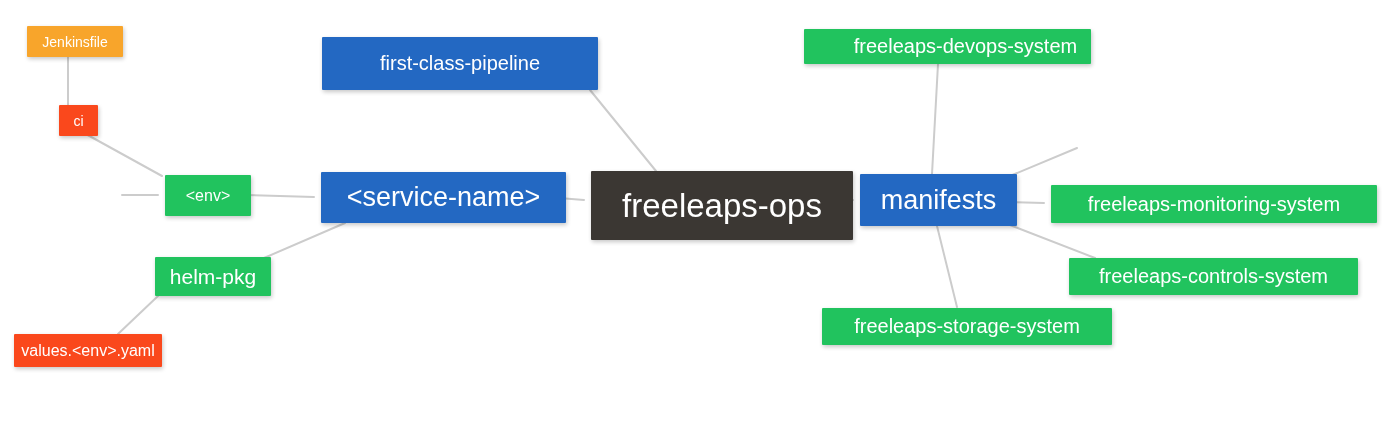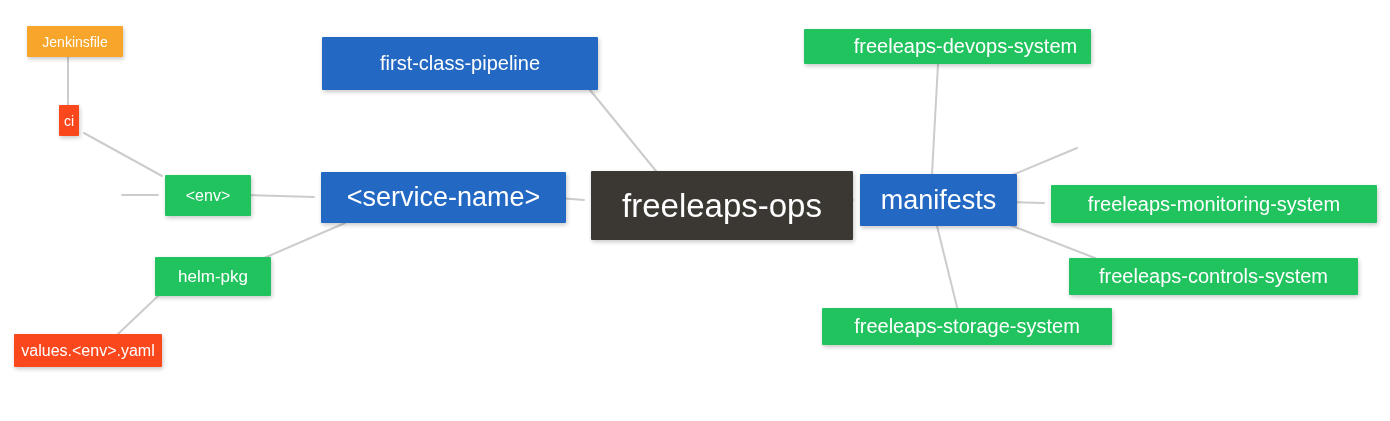--- a/index.html
+++ b/index.html
@@ -18,24 +18,24 @@
     color:var(--text);border-radius:1px;white-space:nowrap;
     box-shadow:1px 2px 4px rgba(0,0,0,.22);cursor:pointer;box-sizing:border-box;margin-left:7px;
   }
   .c-blue{background:var(--blue);}
   .c-green{background:var(--green);}
   .c-red{background:var(--red);}
   .c-orange{background:var(--orange);}
   .c-dark{background:var(--dark);}
 
   #n-jenkinsfile{left:20px;top:26px;width:96px;height:31px;font-size:14px;}
-  #n-ci{left:52px;top:105px;width:20px;height:31px;font-size:14px;}
+  #n-ci{left:52px;top:105px;width:39px;height:31px;font-size:14px;}
   #n-argo-app{left:30px;top:178px;width:92px;height:34px;font-size:16px;}
   #n-env{left:158px;top:175px;width:86px;height:41px;font-size:16px;}
-  #n-helm-pkg{left:148px;top:257px;width:116px;height:39px;font-size:17px;}
+  #n-helm-pkg{left:148px;top:257px;width:116px;height:39px;font-size:21px;}
   #n-values{left:7px;top:334px;width:148px;height:33px;font-size:16px;}
   #n-first-class-pipeline{left:315px;top:37px;width:276px;height:53px;font-size:20px;}
   #n-service-name{left:314px;top:172px;width:245px;height:51px;font-size:27px;}
   #n-root{left:584px;top:171px;width:262px;height:69px;font-size:33px;}
   #n-manifests{left:853px;top:174px;width:157px;height:52px;font-size:27px;}
   #n-devops{left:797px;top:29px;width:287px;height:35px;font-size:20px;padding-left:36px;}
   #n-network{left:1055px;top:112px;width:293px;height:36px;font-size:20px;}
   #n-monitoring{left:1044px;top:185px;width:326px;height:38px;font-size:20px;}
   #n-controls{left:1062px;top:258px;width:289px;height:37px;font-size:20px;}
   #n-storage{left:815px;top:308px;width:290px;height:37px;font-size:20px;}

